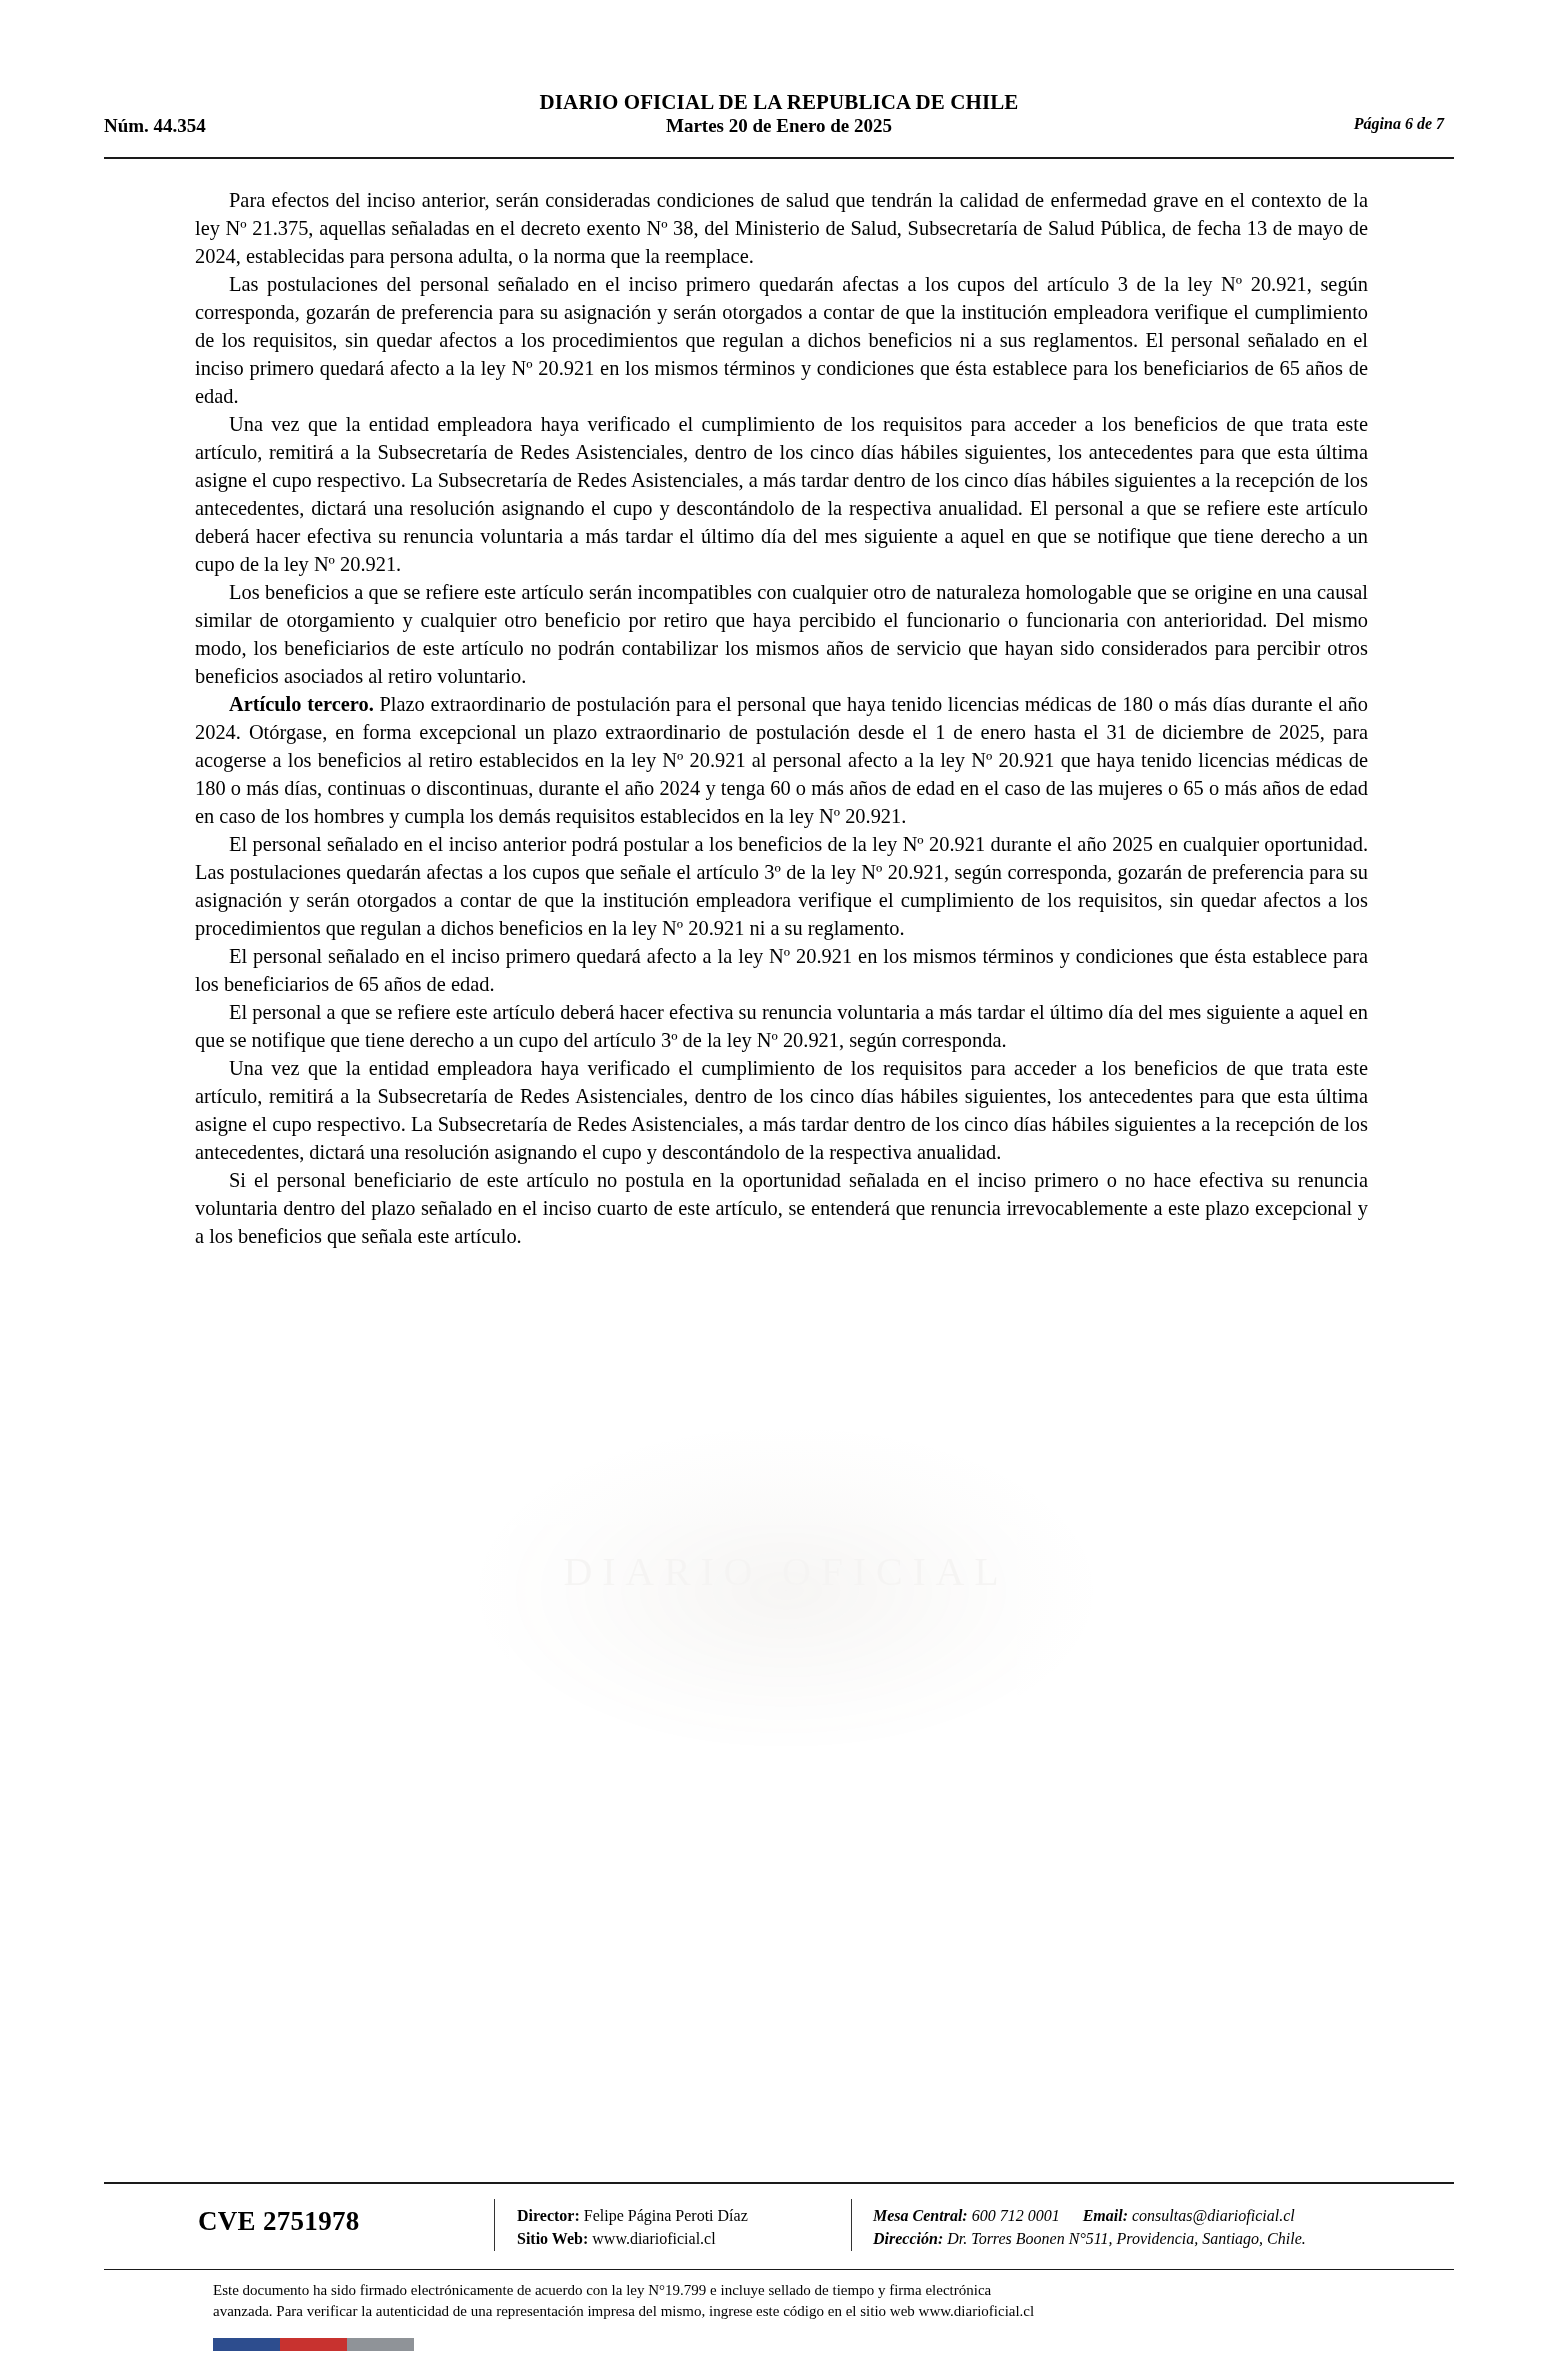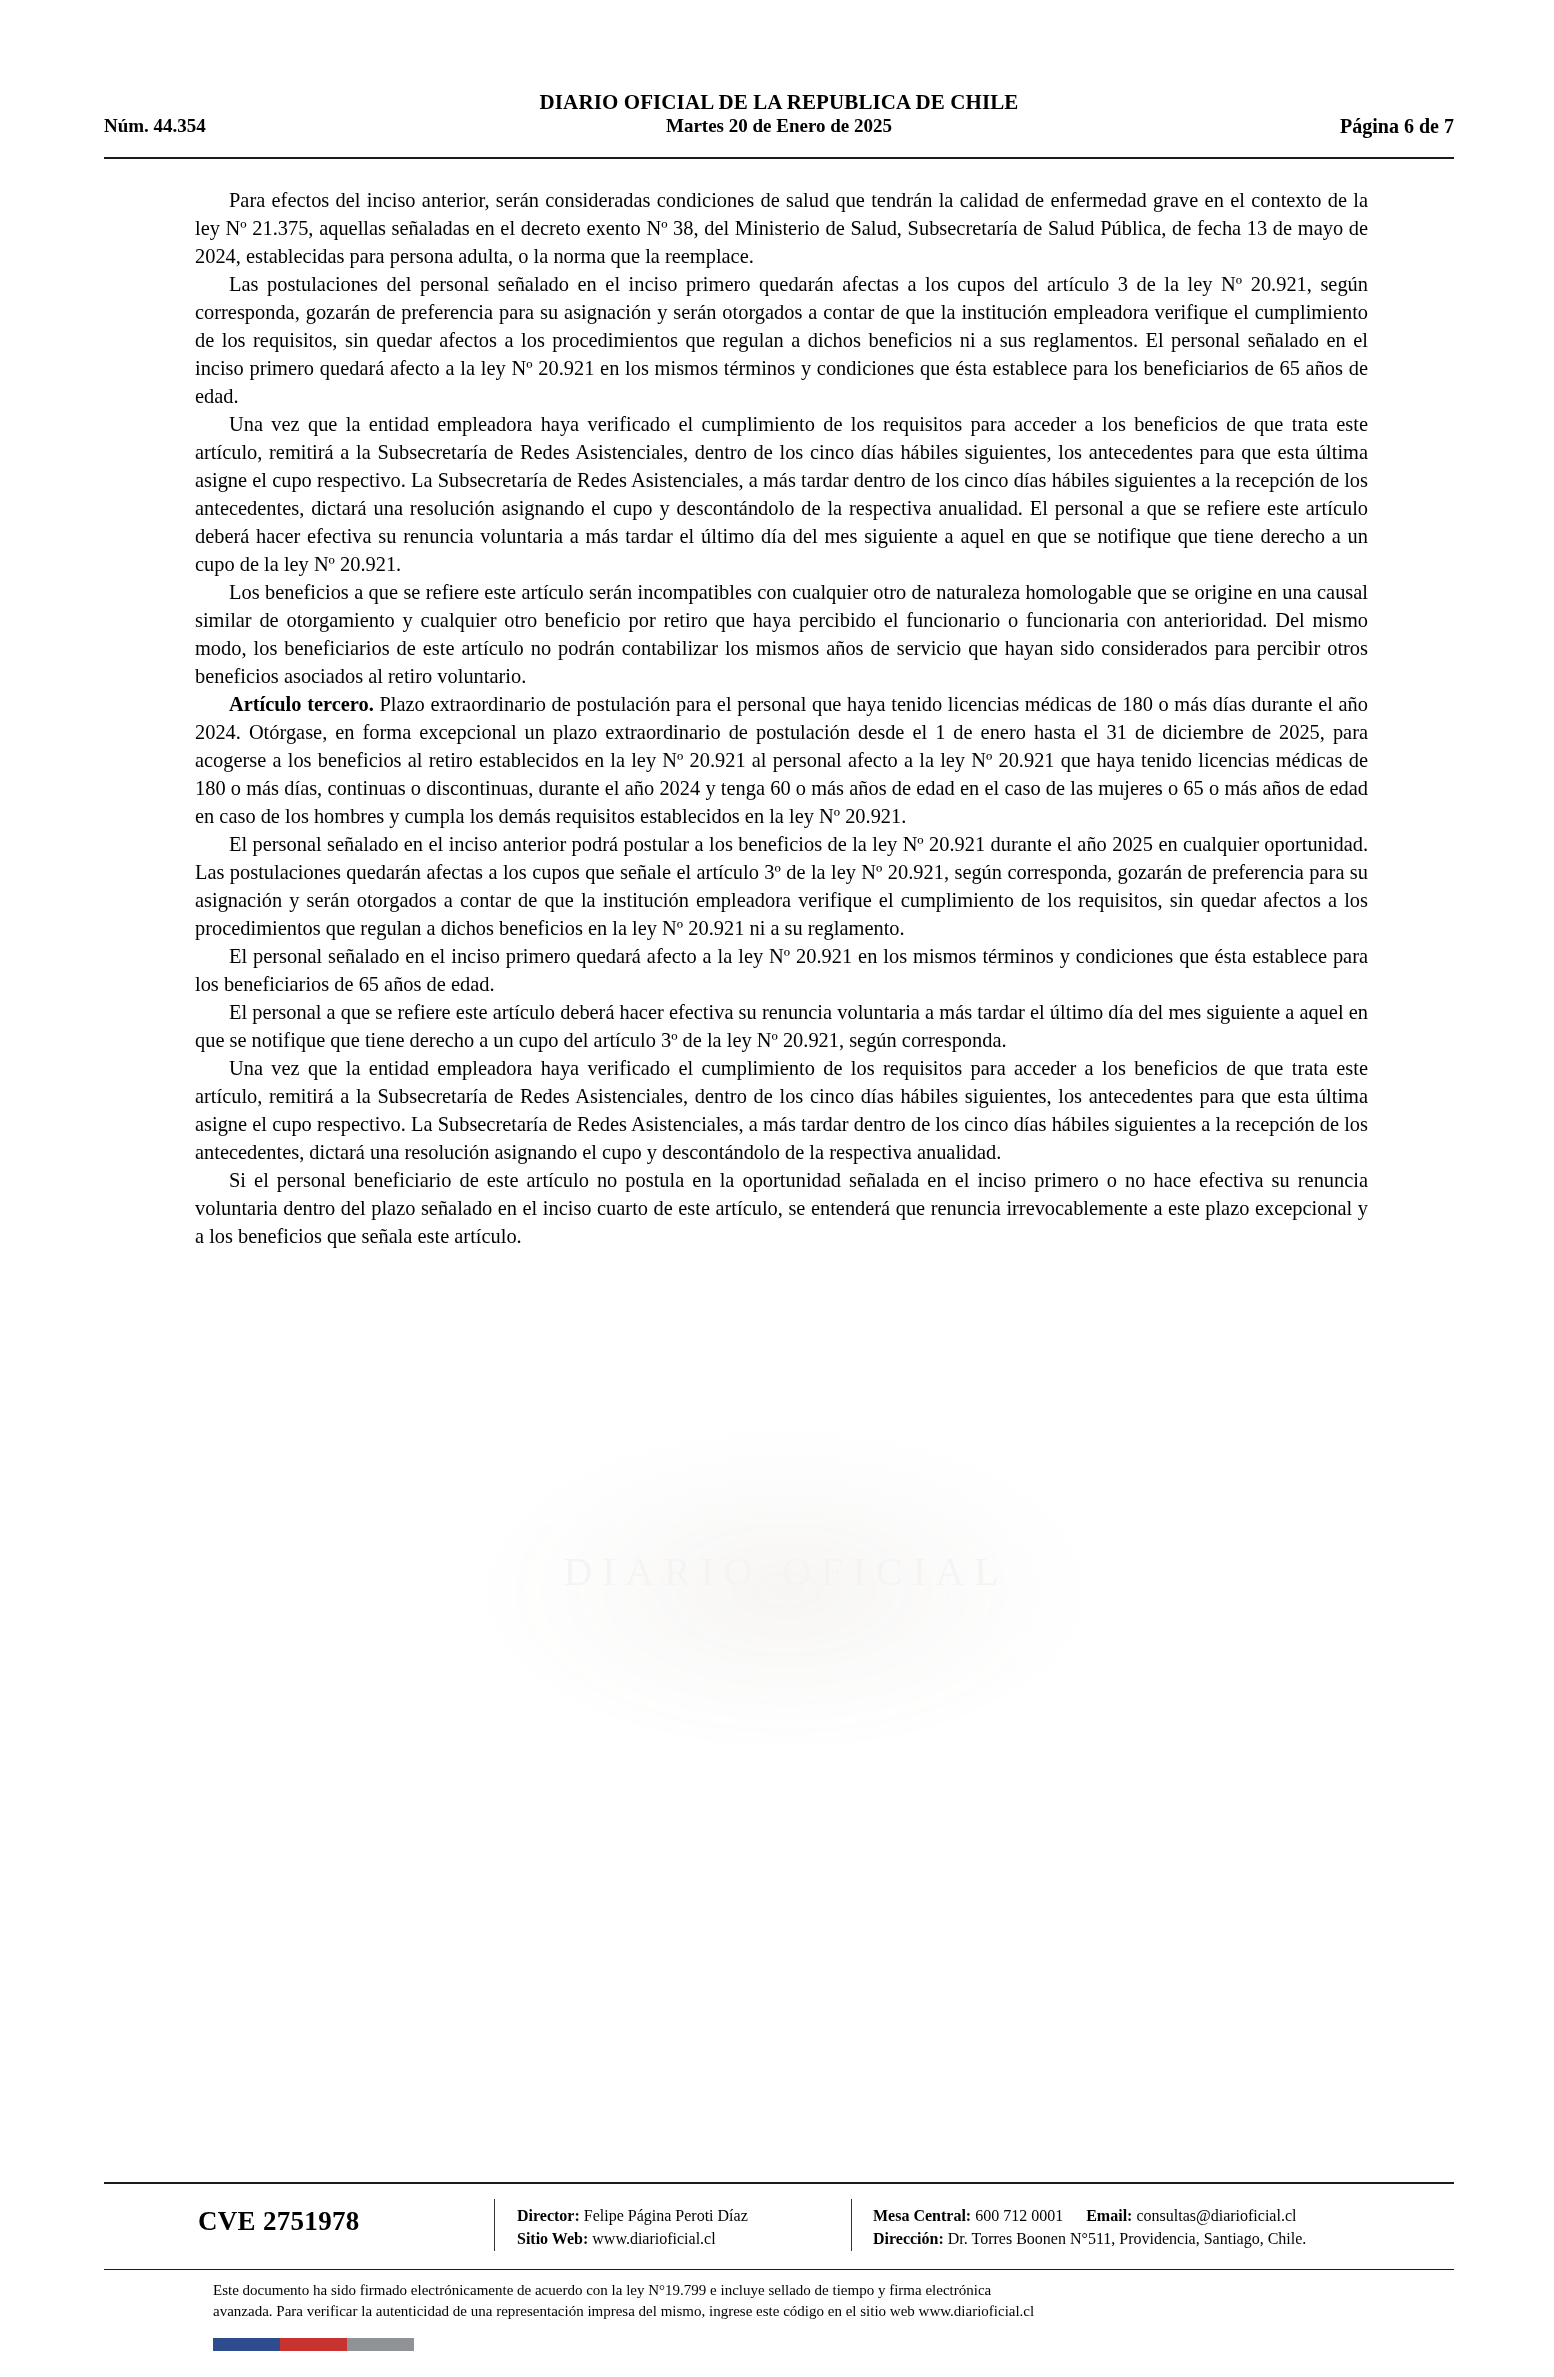--- a/index.html
+++ b/index.html
@@ -51,24 +51,25 @@
     font-weight: bold;
     font-size: 19px;
   }
   .header-center {
     text-align: center;
     font-weight: bold;
     font-size: 19px;
   }
   .header-right {
     position: absolute;
-    right: 0;
+    right: 10px;
     top: 0;
     font-weight: bold;
-    font-size: 20px;
+    font-size: 16px;
+    font-style: italic;
   }
   .header-rule {
     position: absolute;
     left: 104px;
     top: 157px;
     width: 1350px;
     height: 1.8px;
     background: #1a1a1a;
   }
 
@@ -158,20 +159,21 @@
     top: 8.5px;
     font-size: 16px;
     line-height: 23px;
   }
   .foot-col-b {
     position: absolute;
     left: 769px;
     top: 8.5px;
     font-size: 16px;
     line-height: 23px;
+    font-style: italic;
   }
   .footer-rule-bottom {
     position: absolute;
     left: 104px;
     top: 2269px;
     width: 1350px;
     height: 1.2px;
     background: #1a1a1a;
   }
   .legal {

